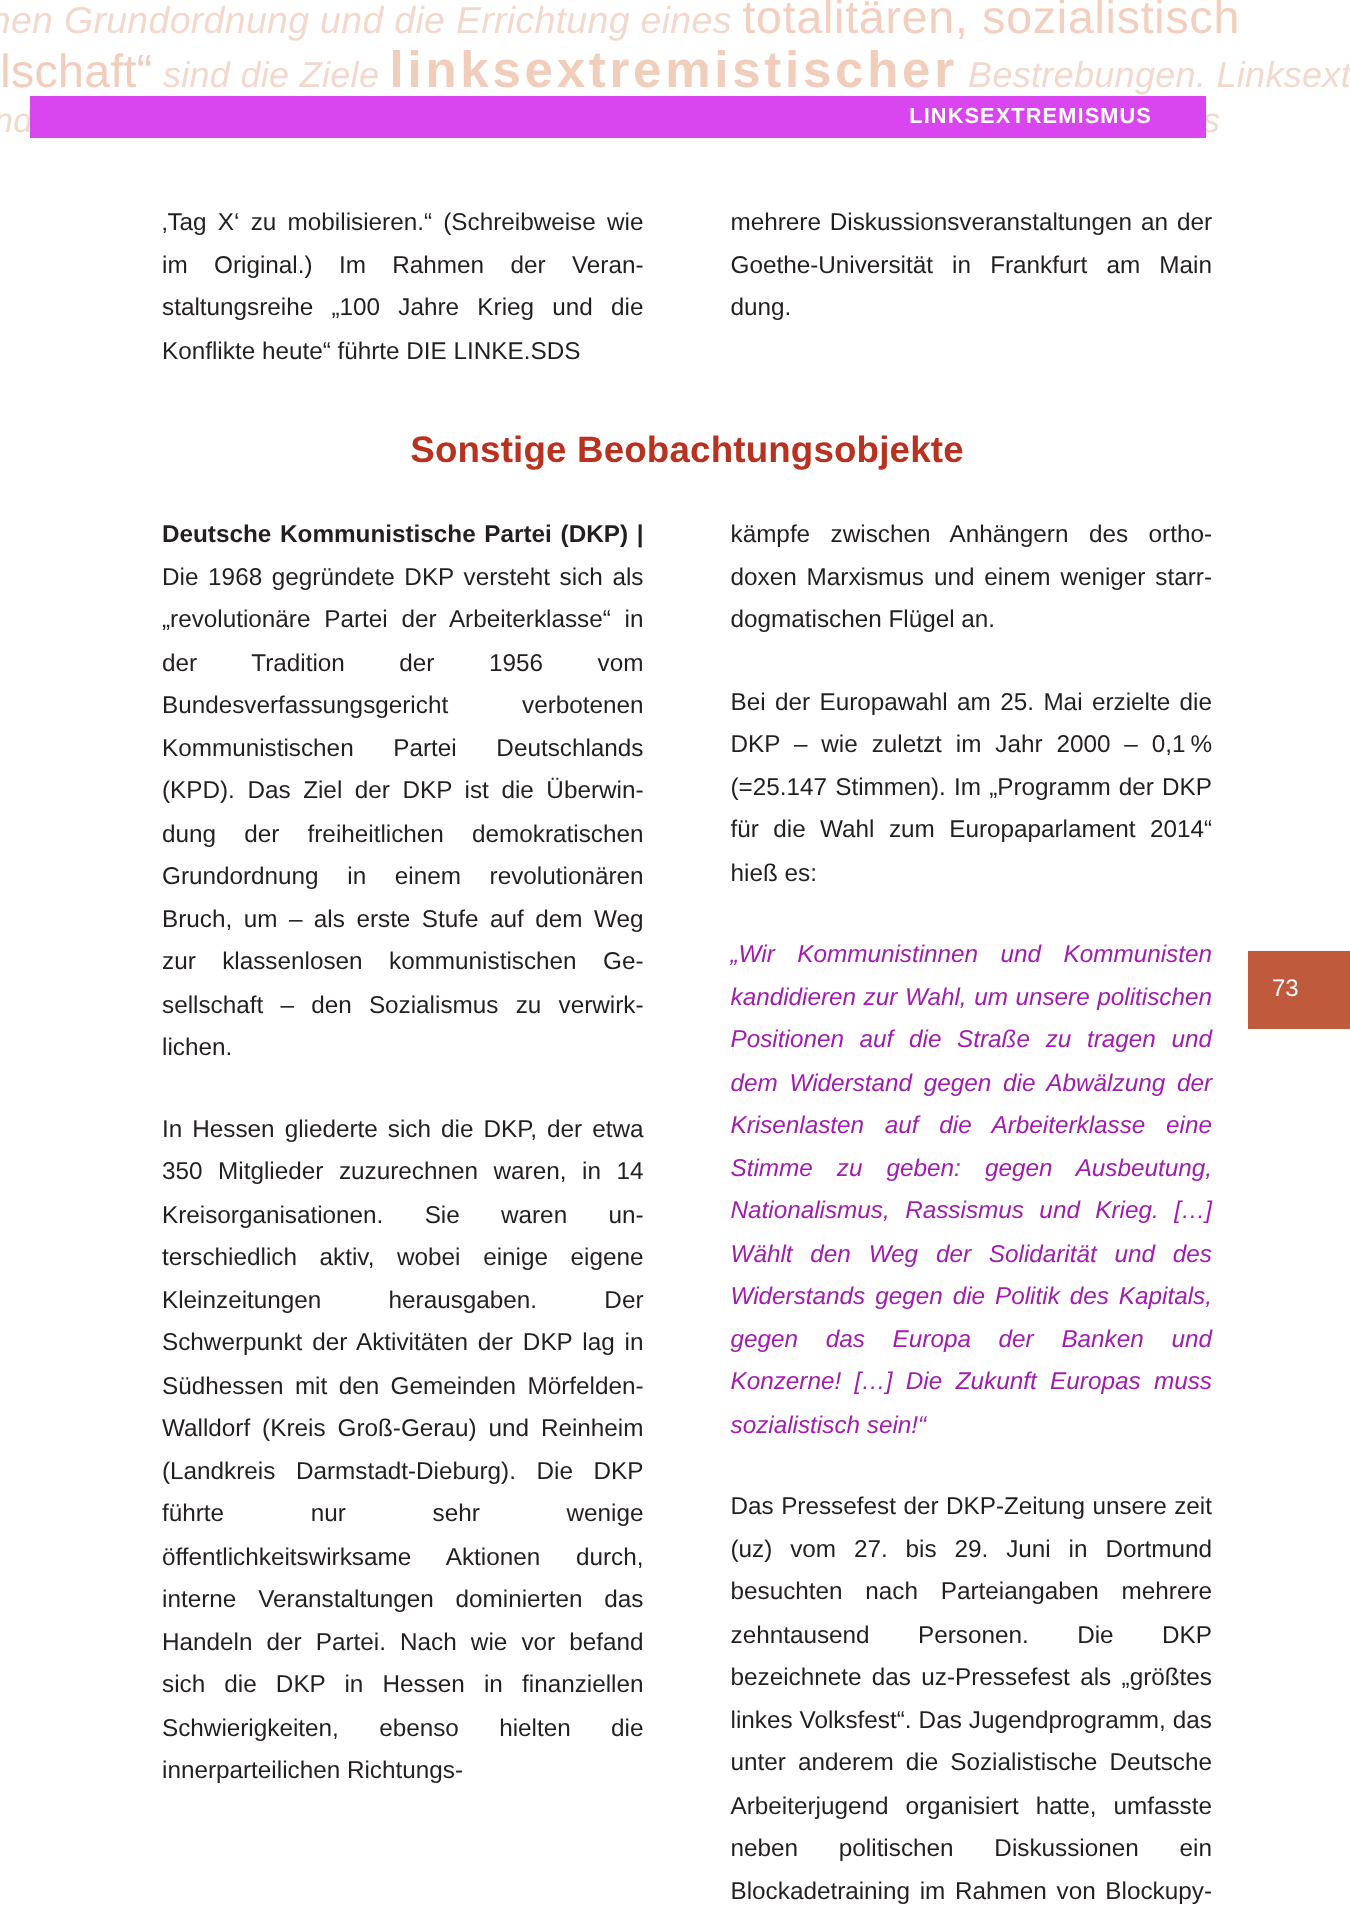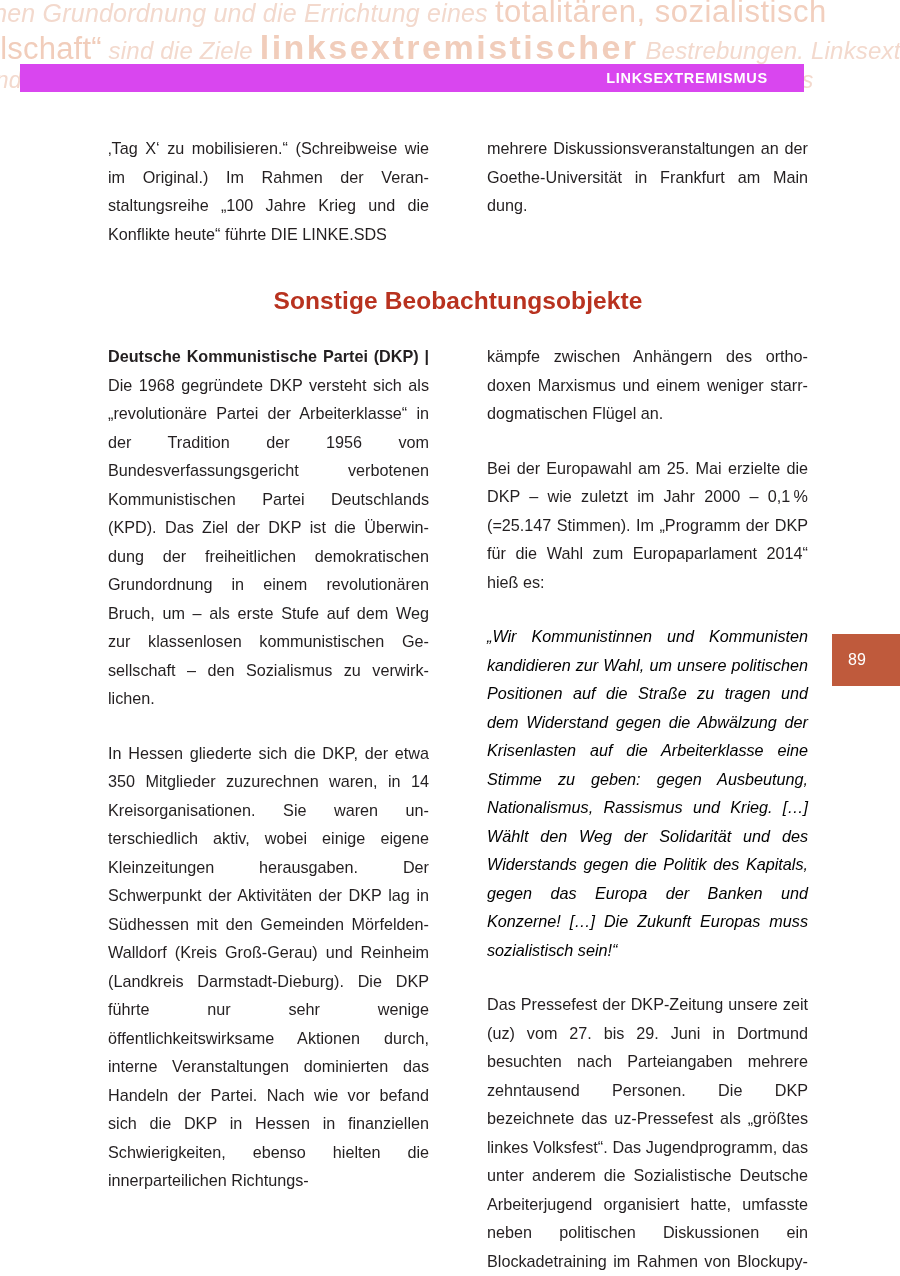--- a/index.html
+++ b/index.html
@@ -142,21 +142,21 @@
     text-justify: inter-word;
     hyphens: manual;
   }
   p.last-para { text-align: justify; }
   p + p { margin-top: 26px; }
 
   .lead-in { font-weight: bold; }
 
   .quote {
     font-style: italic;
-    color: #000000;
+    color: #a21caf;
   }
 
   h2.section-heading {
     margin: 0;
     color: #b8321f;
     font-size: 24.5px;
     font-weight: bold;
     letter-spacing: .1px;
     line-height: 30px;
   }
@@ -201,21 +201,21 @@
     </div>
     <div class="wc-line wc-l4">
       <span class="big">Kommunisten</span>
     </div>
   </div>
 
   <div class="header-band">
     <div class="header-band-text">LINKSEXTREMISMUS</div>
   </div>
 
-  <div class="page-tab">89</div>
+  <div class="page-tab">73</div>
 
   <div class="top-row">
     <div class="col">
       <p>‚Tag X‘ zu mobilisieren.“ (Schreibweise wie im Original.) Im Rahmen der Veran­staltungsreihe „100 Jahre Krieg und die Konflikte heute“ führte DIE LINKE.SDS</p>
     </div>
     <div class="col">
       <p>mehrere Diskussionsveranstaltungen an der Goethe-Universität in Frankfurt am Main dung.</p>
     </div>
   </div>
 

